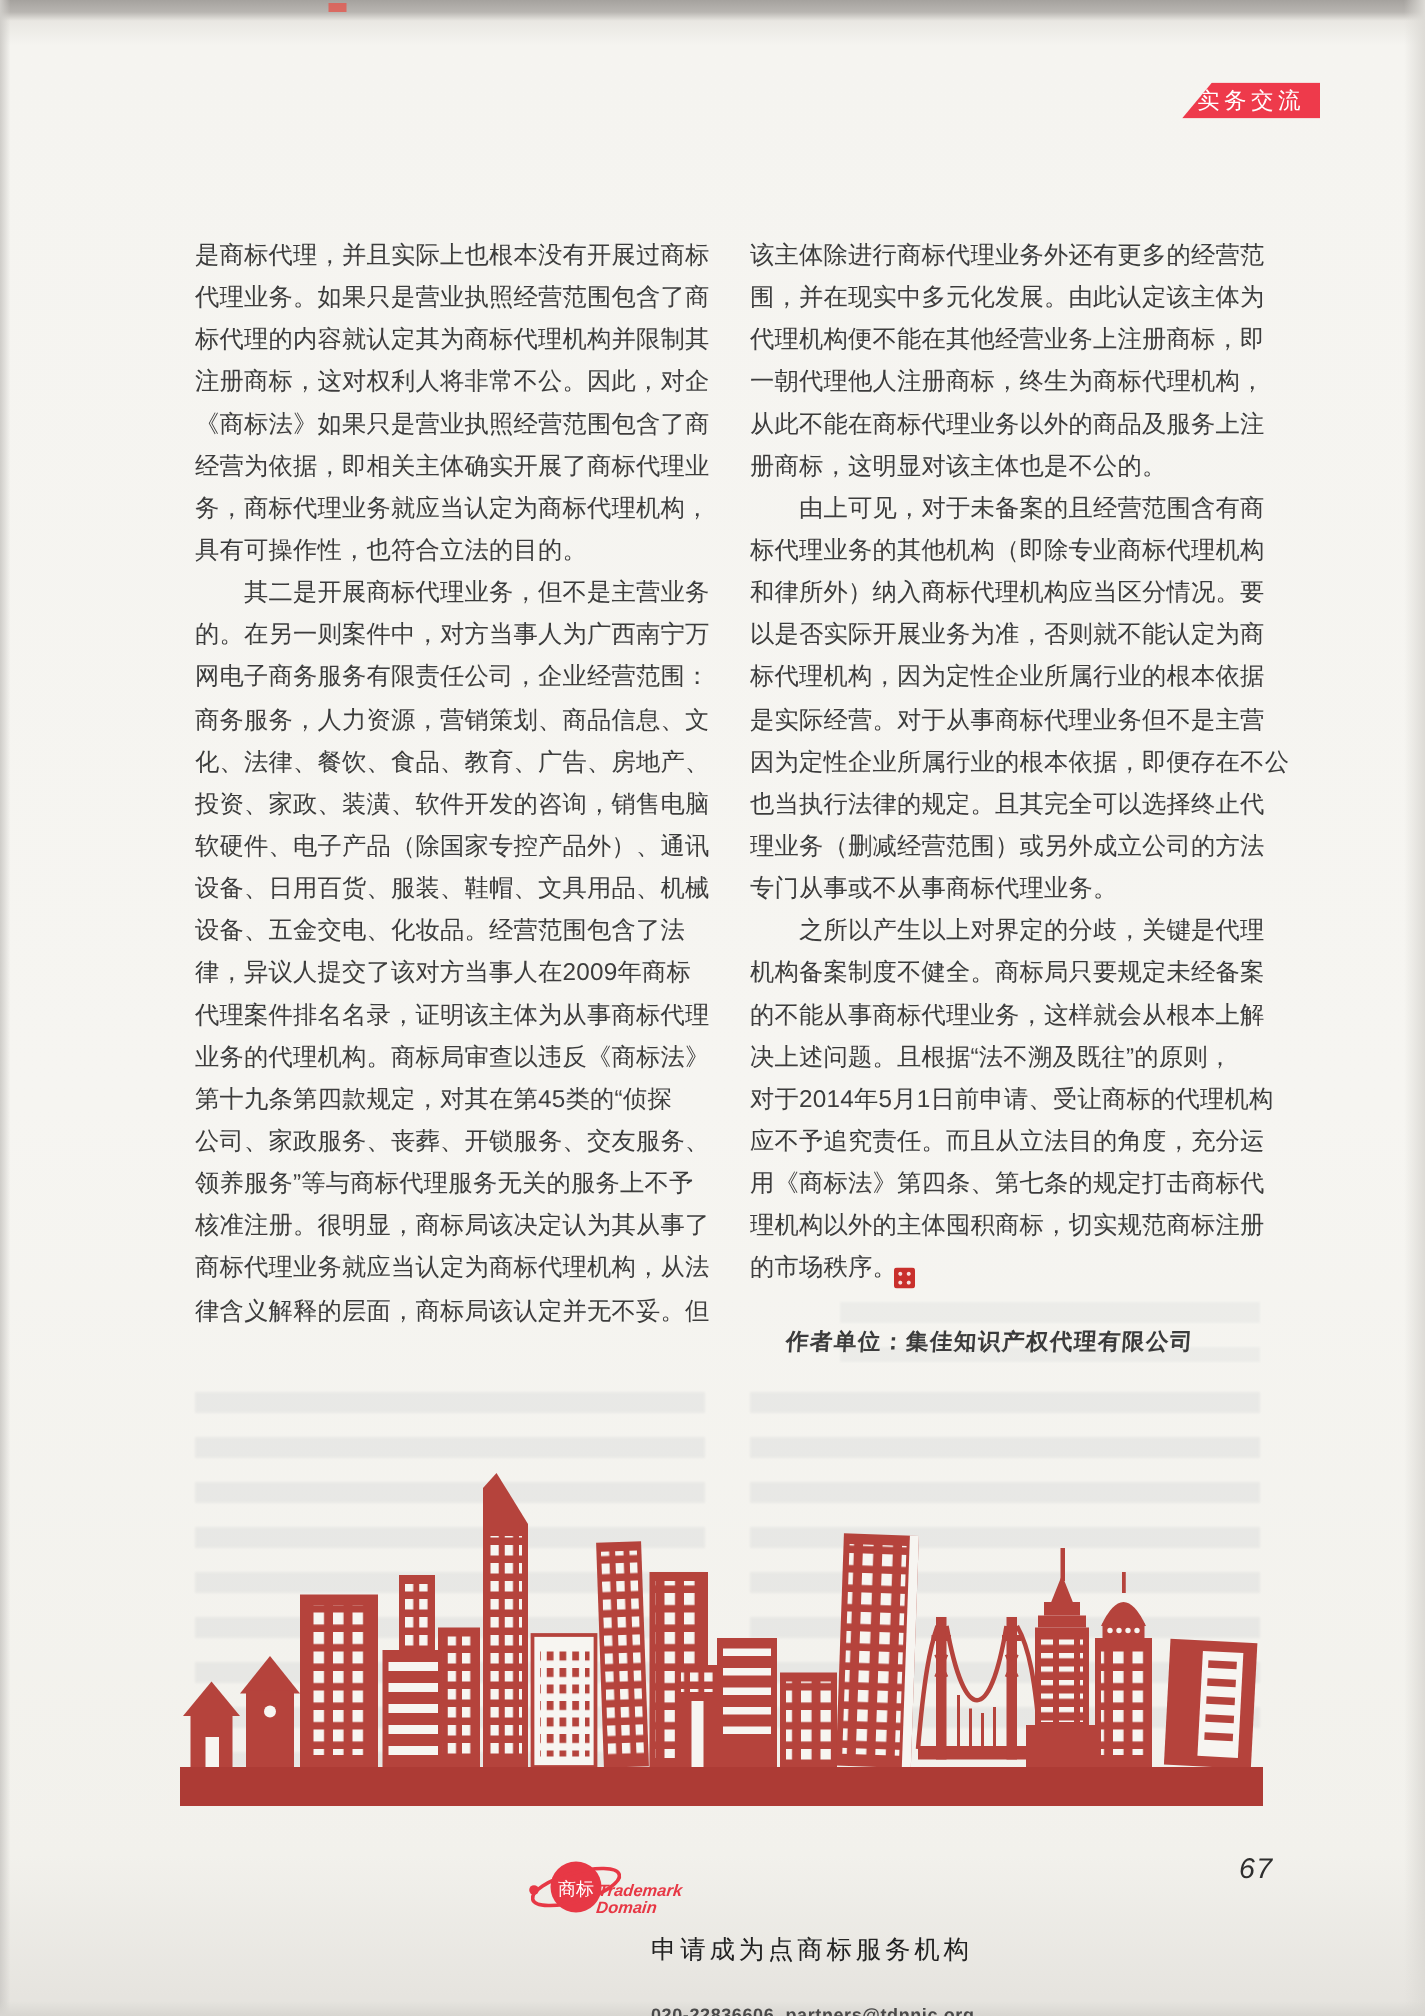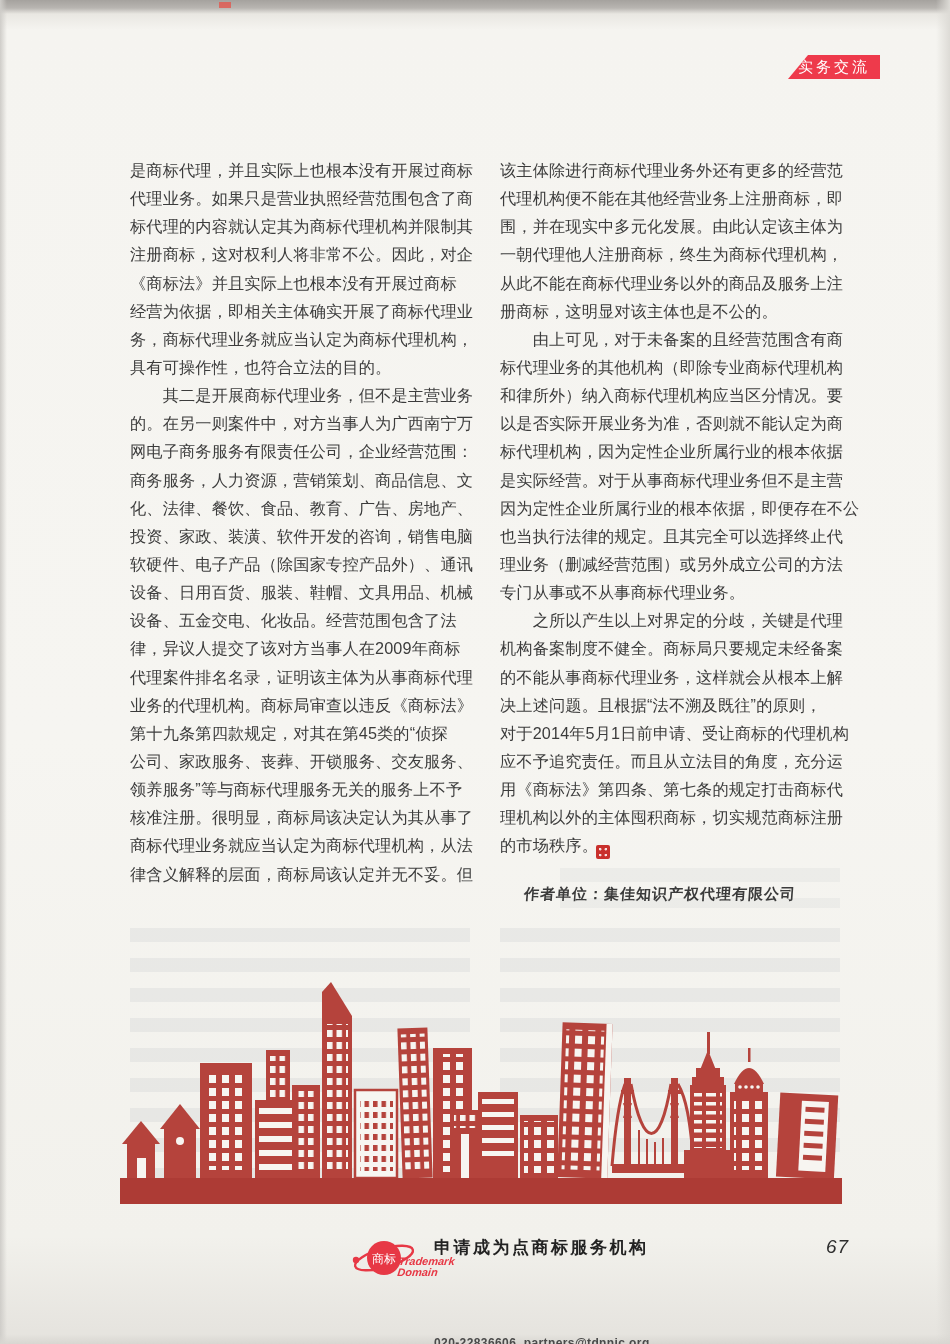--- a/index.html
+++ b/index.html
@@ -47,21 +47,21 @@
   .bleed.b2{left:500px;top:928px;width:340px;height:230px;}
   .bleed.b3{left:560px;top:868px;width:280px;height:40px;opacity:.04;}
   
   #skyline{position:absolute;left:118px;top:958px;}
   
   .footer-logo{position:absolute;left:350px;top:1233px;width:78px;height:52px;}
   .brand{
     position:absolute;left:398px;top:1256px;color:#e73845;font-style:italic;font-weight:700;
     font-size:11px;line-height:11px;transform:skewX(-6deg);
   }
-  .slogan{position:absolute;left:434px;top:1236px;font-size:17px;font-weight:700;color:#222;letter-spacing:2.5px;}
+  .slogan{position:absolute;left:434px;top:1288px;font-size:17px;font-weight:400;color:#222;letter-spacing:2.5px;}
   .contact{position:absolute;left:434px;top:1336px;font-size:12px;font-weight:700;color:#4a4a4a;letter-spacing:.4px;}
   .page-num{position:absolute;left:826px;top:1236px;font-size:19px;font-style:italic;color:#2e2e2e;letter-spacing:1px;}
 </style>
 </head>
 <body>
 
 <div id="page">
 
   <div class="edge-left"></div>
   <div class="edge-right"></div>
@@ -72,21 +72,21 @@
 
   <div class="bleed b1"></div>
   <div class="bleed b2"></div>
   <div class="bleed b3"></div>
 
   <div class="col" id="left-col">
       <div class="tline">是商标代理，并且实际上也根本没有开展过商标</div>
       <div class="tline">代理业务。如果只是营业执照经营范围包含了商</div>
       <div class="tline">标代理的内容就认定其为商标代理机构并限制其</div>
       <div class="tline">注册商标，这对权利人将非常不公。因此，对企</div>
-      <div class="tline">《商标法》并且实际上也根本没有开展过商标</div>
+      <div class="tline">《商标法》如果只是营业执照经营范围包含了商</div>
       <div class="tline">经营为依据，即相关主体确实开展了商标代理业</div>
       <div class="tline">务，商标代理业务就应当认定为商标代理机构，</div>
       <div class="tline">具有可操作性，也符合立法的目的。</div>
       <div class="tline">　　其二是开展商标代理业务，但不是主营业务</div>
       <div class="tline">的。在另一则案件中，对方当事人为广西南宁万</div>
       <div class="tline">网电子商务服务有限责任公司，企业经营范围：</div>
       <div class="tline">商务服务，人力资源，营销策划、商品信息、文</div>
       <div class="tline">化、法律、餐饮、食品、教育、广告、房地产、</div>
       <div class="tline">投资、家政、装潢、软件开发的咨询，销售电脑</div>
       <div class="tline">软硬件、电子产品（除国家专控产品外）、通讯</div>
@@ -98,22 +98,22 @@
       <div class="tline">第十九条第四款规定，对其在第45类的“侦探</div>
       <div class="tline">公司、家政服务、丧葬、开锁服务、交友服务、</div>
       <div class="tline">领养服务”等与商标代理服务无关的服务上不予</div>
       <div class="tline">核准注册。很明显，商标局该决定认为其从事了</div>
       <div class="tline">商标代理业务就应当认定为商标代理机构，从法</div>
       <div class="tline">律含义解释的层面，商标局该认定并无不妥。但</div>
     </div>
 
   <div class="col" id="right-col">
       <div class="tline">该主体除进行商标代理业务外还有更多的经营范</div>
+      <div class="tline">围，并在现实中多元化发展。由此认定该主体为</div>
       <div class="tline">代理机构便不能在其他经营业务上注册商标，即</div>
-      <div class="tline">围，并在现实中多元化发展。由此认定该主体为</div>
       <div class="tline">一朝代理他人注册商标，终生为商标代理机构，</div>
       <div class="tline">从此不能在商标代理业务以外的商品及服务上注</div>
       <div class="tline">册商标，这明显对该主体也是不公的。</div>
       <div class="tline">　　由上可见，对于未备案的且经营范围含有商</div>
       <div class="tline">标代理业务的其他机构（即除专业商标代理机构</div>
       <div class="tline">和律所外）纳入商标代理机构应当区分情况。要</div>
       <div class="tline">以是否实际开展业务为准，否则就不能认定为商</div>
       <div class="tline">标代理机构，因为定性企业所属行业的根本依据</div>
       <div class="tline">是实际经营。对于从事商标代理业务但不是主营</div>
       <div class="tline">因为定性企业所属行业的根本依据，即便存在不公</div>

